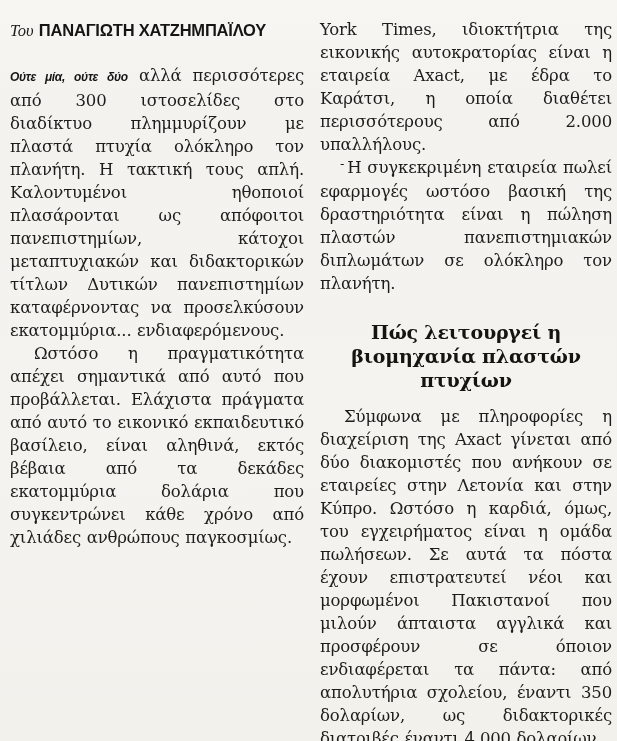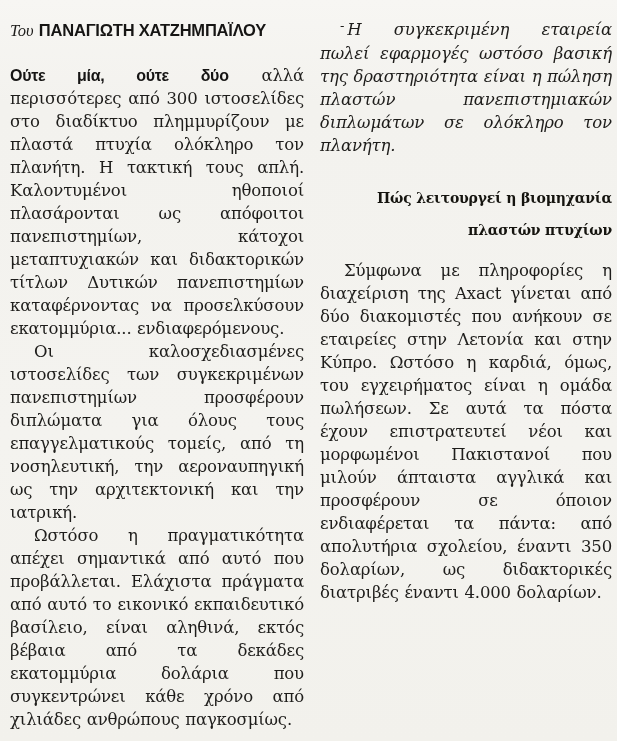--- a/index.html
+++ b/index.html
@@ -48,68 +48,69 @@
 
   .body-p {
     margin: 0;
     font-size: 16.5px;
     line-height: 23px;
     text-align: justify;
     letter-spacing: -0.15px;
     word-spacing: 0.5px;
   }
   .indent { text-indent: 24px; }
-  .small-indent { text-indent: 10px; font-style: italic; }
+  .small-indent { text-indent: 10px; }
 
   .lead-bold {
     font-family: "Liberation Sans", sans-serif;
     font-weight: 700;
-    font-size: 16px;
+    font-size: 12px;
     letter-spacing: -0.3px;
     color: #161514;
+    font-style: italic;
   }
 
   .para-dash {
     display: inline-block;
     transform: translateY(-5px);
     font-size: 13px;
     margin-right: 3px;
   }
 
   .subhead {
     margin: 25px 0 13px 0;
     font-family: "DejaVu Serif", serif;
     font-weight: 700;
-    font-size: 14px;
-    line-height: 32px;
-    text-align: right;
+    font-size: 19px;
+    line-height: 24px;
+    text-align: center;
     color: #15140f;
     letter-spacing: -0.2px;
   }
 </style>
 </head>
 <body>
 
 <div class="page">
 
   <div class="col col-left">
 
     <p class="byline"><span class="byline-prefix">Του</span> <span class="byline-author">ΠΑΝΑΓΙΩΤΗ ΧΑΤΖΗΜΠΑΪΛΟΥ</span></p>
 
     <p class="body-p"><span class="lead-bold">Ούτε μία, ούτε δύο</span><span> αλλά περισσότερες από 300 ιστοσελίδες στο διαδίκτυο πλημμυρίζουν με πλαστά πτυχία ολόκληρο τον πλανήτη. Η τακτική τους απλή. Καλοντυμένοι ηθοποιοί πλασάρονται ως απόφοιτοι πανεπιστημίων, κάτοχοι μεταπτυχιακών και διδακτορικών τίτλων Δυτικών πανεπιστημίων καταφέρνοντας να προσελκύσουν εκατομμύρια... ενδιαφερόμενους.</span></p>
 
 
-    <p class="body-p indent">Οι καλοσχεδιασμένες ιστοσελίδες των συγκεκριμένων πανεπιστημίων προσφέρουν διπλώματα για όλους τους επαγγελματικούς τομείς, από τη νοσηλευτική, την αεροναυπηγική ως την αρχιτεκτονική και την ιατρική.</p>
 
     <p class="body-p indent">Ωστόσο η πραγματικότητα απέχει σημαντικά από αυτό που προβάλλεται. Ελάχιστα πράγματα από αυτό το εικονικό εκπαιδευτικό βασίλειο, είναι αληθινά, εκτός βέβαια από τα δεκάδες εκατομμύρια δολάρια που συγκεντρώνει κάθε χρόνο από χιλιάδες ανθρώπους παγκοσμίως.</p>
 
   </div>
 
   <div class="col col-right">
 
+    <p class="body-p">York Times, ιδιοκτήτρια της εικονικής αυτοκρατορίας είναι η εταιρεία Axact, με έδρα το Καράτσι, η οποία διαθέτει περισσότερους από 2.000 υπαλλήλους.</p>
 
     <p class="body-p small-indent"><span class="para-dash">-</span><span>Η συγκεκριμένη εταιρεία πωλεί εφαρμογές ωστόσο βασική της δραστηριότητα είναι η πώληση πλαστών πανεπιστημιακών διπλωμάτων σε ολόκληρο τον πλανήτη.</span></p>
 
     <h2 class="subhead">Πώς λειτουργεί η βιομηχανία πλαστών πτυχίων</h2>
 
     <p class="body-p indent">Σύμφωνα με πληροφορίες η διαχείριση της Axact γίνεται από δύο διακομιστές που ανήκουν σε εταιρείες στην Λετονία και στην Κύπρο. Ωστόσο η καρδιά, όμως, του εγχειρήματος είναι η ομάδα πωλήσεων. Σε αυτά τα πόστα έχουν επιστρατευτεί νέοι και μορφωμένοι Πακιστανοί που μιλούν άπταιστα αγγλικά και προσφέρουν σε όποιον ενδιαφέρεται τα πάντα: από απολυτήρια σχολείου, έναντι 350 δολαρίων, ως διδακτορικές διατριβές έναντι 4.000 δολαρίων.</p>
 
   </div>
 
 </div>

